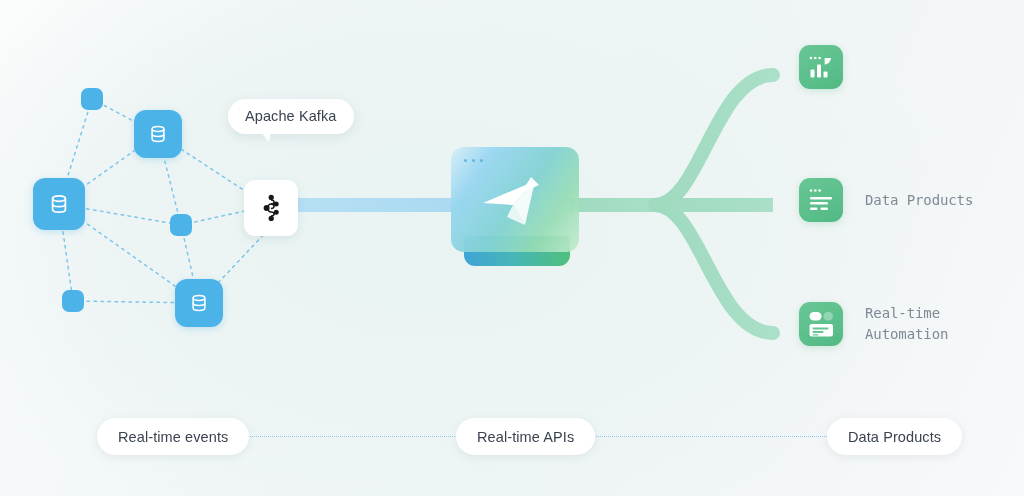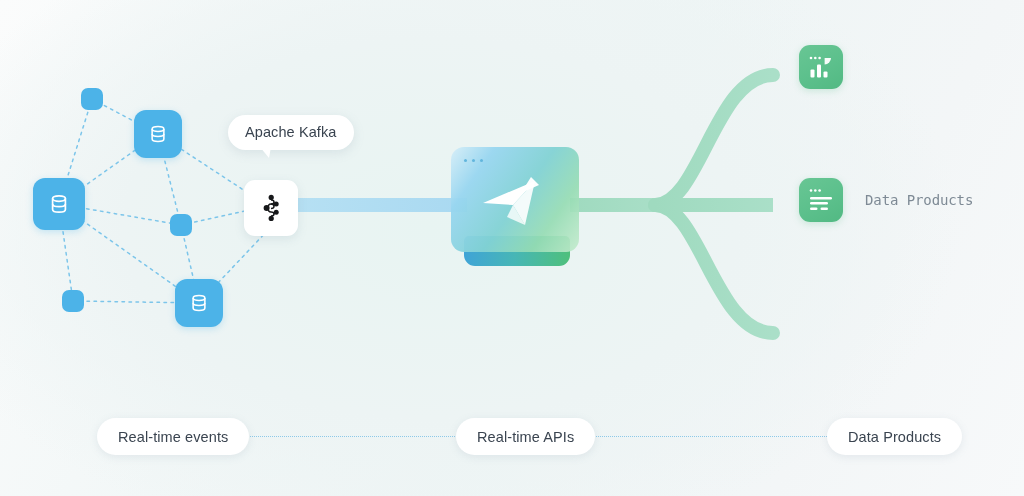--- a/index.html
+++ b/index.html
@@ -67,21 +67,20 @@
     position: absolute;
     left: 228px; top: 99px;
     padding: 9px 17px 10px 17px;
     background: #ffffff;
     border-radius: 18px;
     box-shadow: 0 3px 11px rgba(120,145,160,0.17);
     font-size: 14.5px;
     color: #3a4450;
     letter-spacing: 0.1px;
     white-space: nowrap;
-    margin-top: 16px;
   }
   .callout-tail {
     position: absolute;
     left: 32px;
     bottom: -8px;
     width: 0; height: 0;
     border-left: 9px solid transparent;
     border-right: 2px solid transparent;
     border-top: 11px solid #ffffff;
   }
@@ -309,20 +308,36 @@
           <rect x="11" y="19" width="22" height="2.6" rx="1.3"></rect>
           <rect x="11" y="24" width="18" height="2.6" rx="1.3"></rect>
           <rect x="11" y="29.5" width="7.5" height="2.6" rx="1.3"></rect>
           <rect x="21.5" y="29.5" width="7.5" height="2.6" rx="1.3"></rect>
         </g>
       </svg>
     </span>
     <span class="outcome-label">Data Products</span>
   </div>
 
+  <div class="outcome" style="left:799px; top:302px;">
+    <span class="outcome-icon">
+      <svg width="44" height="44" viewBox="0 0 44 44">
+        <rect x="10.5" y="10" width="12" height="8.6" rx="4.3" fill="#ffffff"></rect>
+        <rect x="24.5" y="10" width="9.5" height="8.6" rx="4.3" fill="#ffffff" opacity="0.32"></rect>
+        <rect x="10.5" y="22" width="23.5" height="12.5" rx="2.3" fill="#ffffff"></rect>
+        <g fill="#66c493">
+          <rect x="13.5" y="25.5" width="16" height="1.9" rx="0.95"></rect>
+          <rect x="13.5" y="29" width="11" height="1.9" rx="0.95"></rect>
+          <rect x="13.5" y="32.2" width="6" height="1.4" rx="0.7"></rect>
+        </g>
+      </svg>
+    </span>
+    <span class="outcome-label">Real-time
+Automation</span>
+  </div>
 
   <span class="axis-line"></span>
 
   <div class="pill" style="left:97px;">
     <span>Real-time events</span>
   </div>
   <div class="pill" style="left:456px;">
     <span>Real-time APIs</span>
   </div>
   <div class="pill" style="left:827px;">

